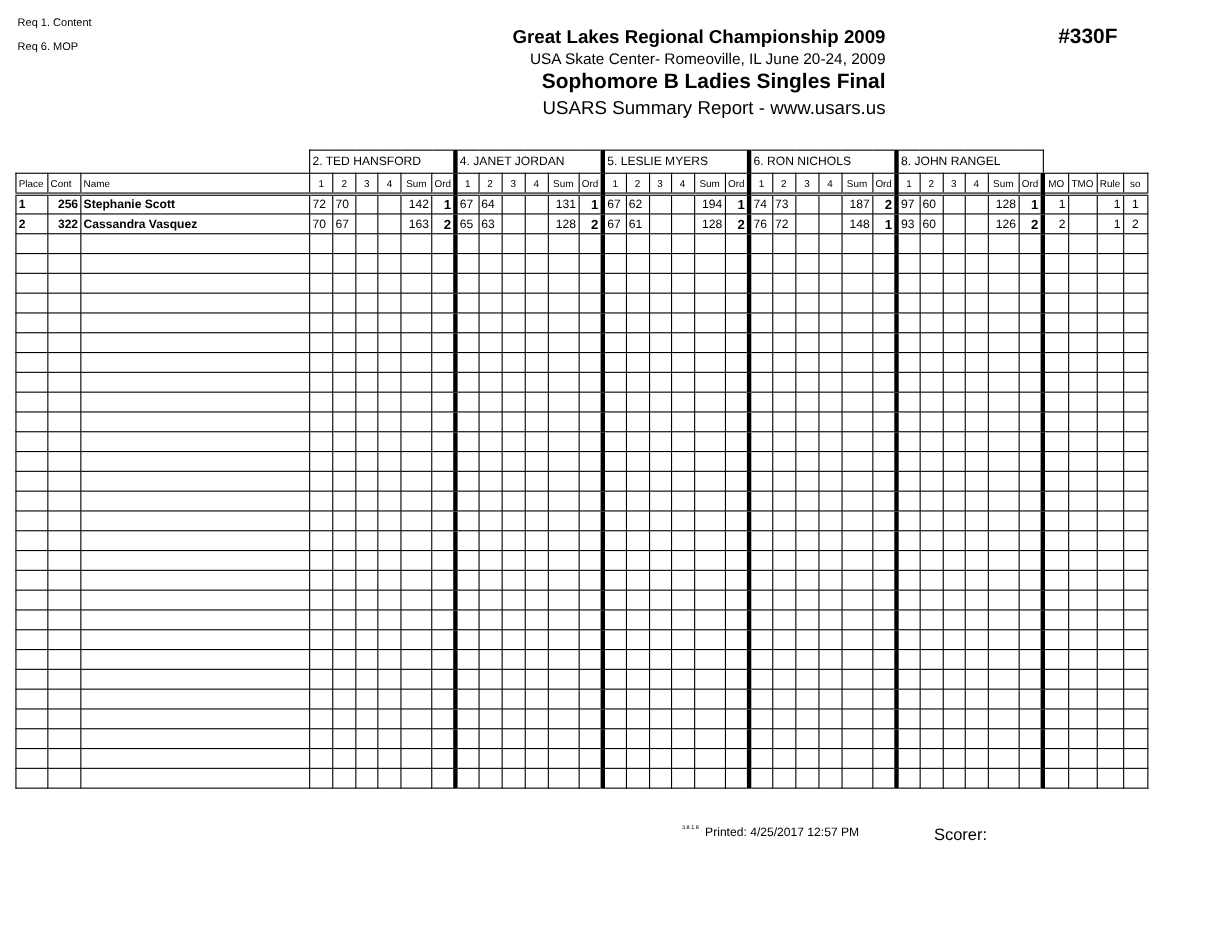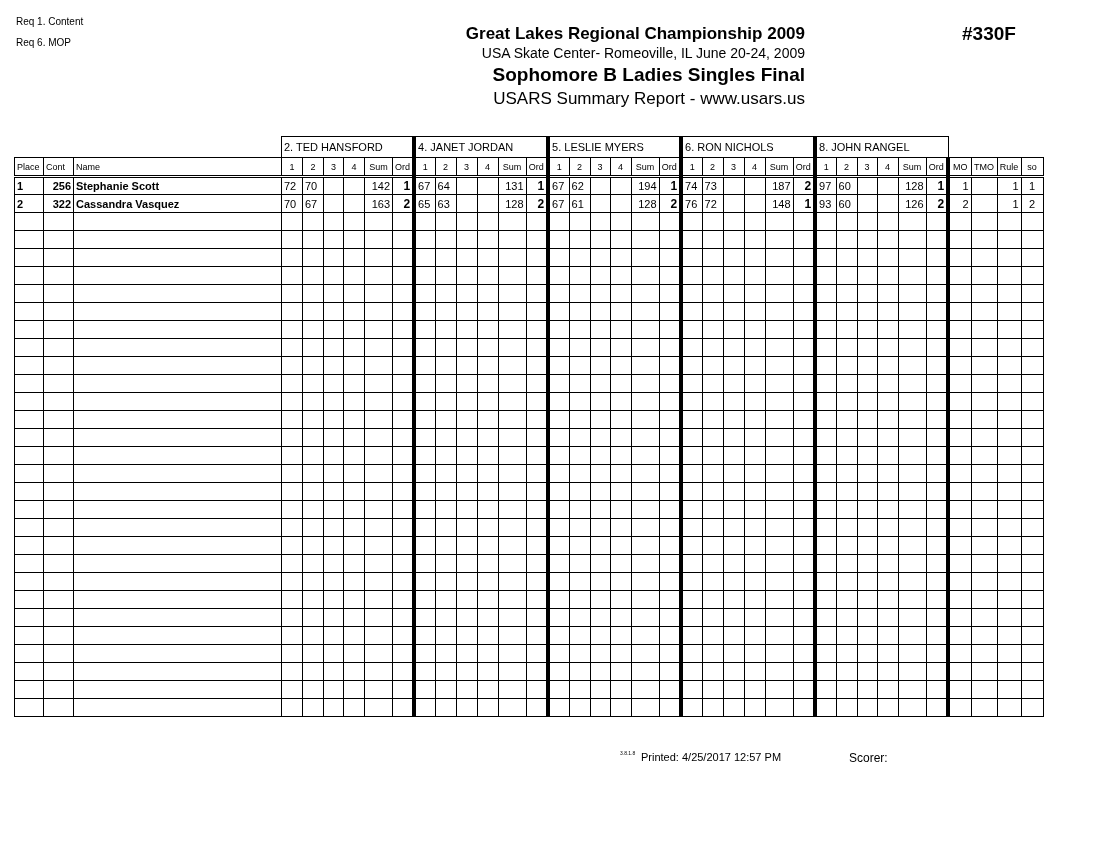--- a/index.html
+++ b/index.html
@@ -18,21 +18,21 @@
   table.grid tr.judge-row td.blank { border:none; }
   table.grid tr.hdr td { height:19px; font-size:9px; border-bottom:3px double #000; }
   table.grid td.thick-l { border-left:4px solid #000; }
   table.grid td.num { text-align:right; }
   table.grid td.ctr { text-align:center; }
   table.grid td.score { font-size:11px; }
   table.grid td.bold { font-weight:bold; font-size:11px; }
   table.grid td.ord { font-weight:bold; font-size:12px; text-align:right; }
   .footer-tiny { left:620px; top:750px; font-size:5px; }
   .footer-printed { left:641px; top:751px; font-size:11px; }
-  .footer-scorer { left:849px; top:751px; font-size:12px; }
+  .footer-scorer { left:849px; top:751px; font-size:15px; }
 </style>
 </head>
 <body>
 
 <div class="abs req" style="top:16px;">Req  1.  Content</div>
 <div class="abs req" style="top:37px;">Req  6.  MOP</div>
 
 <div class="abs title-block t1">Great Lakes Regional Championship 2009</div>
 <div class="abs title-block t2">USA Skate Center- Romeoville, IL  June 20-24, 2009</div>
 <div class="abs title-block t3">Sophomore B Ladies Singles Final</div>

